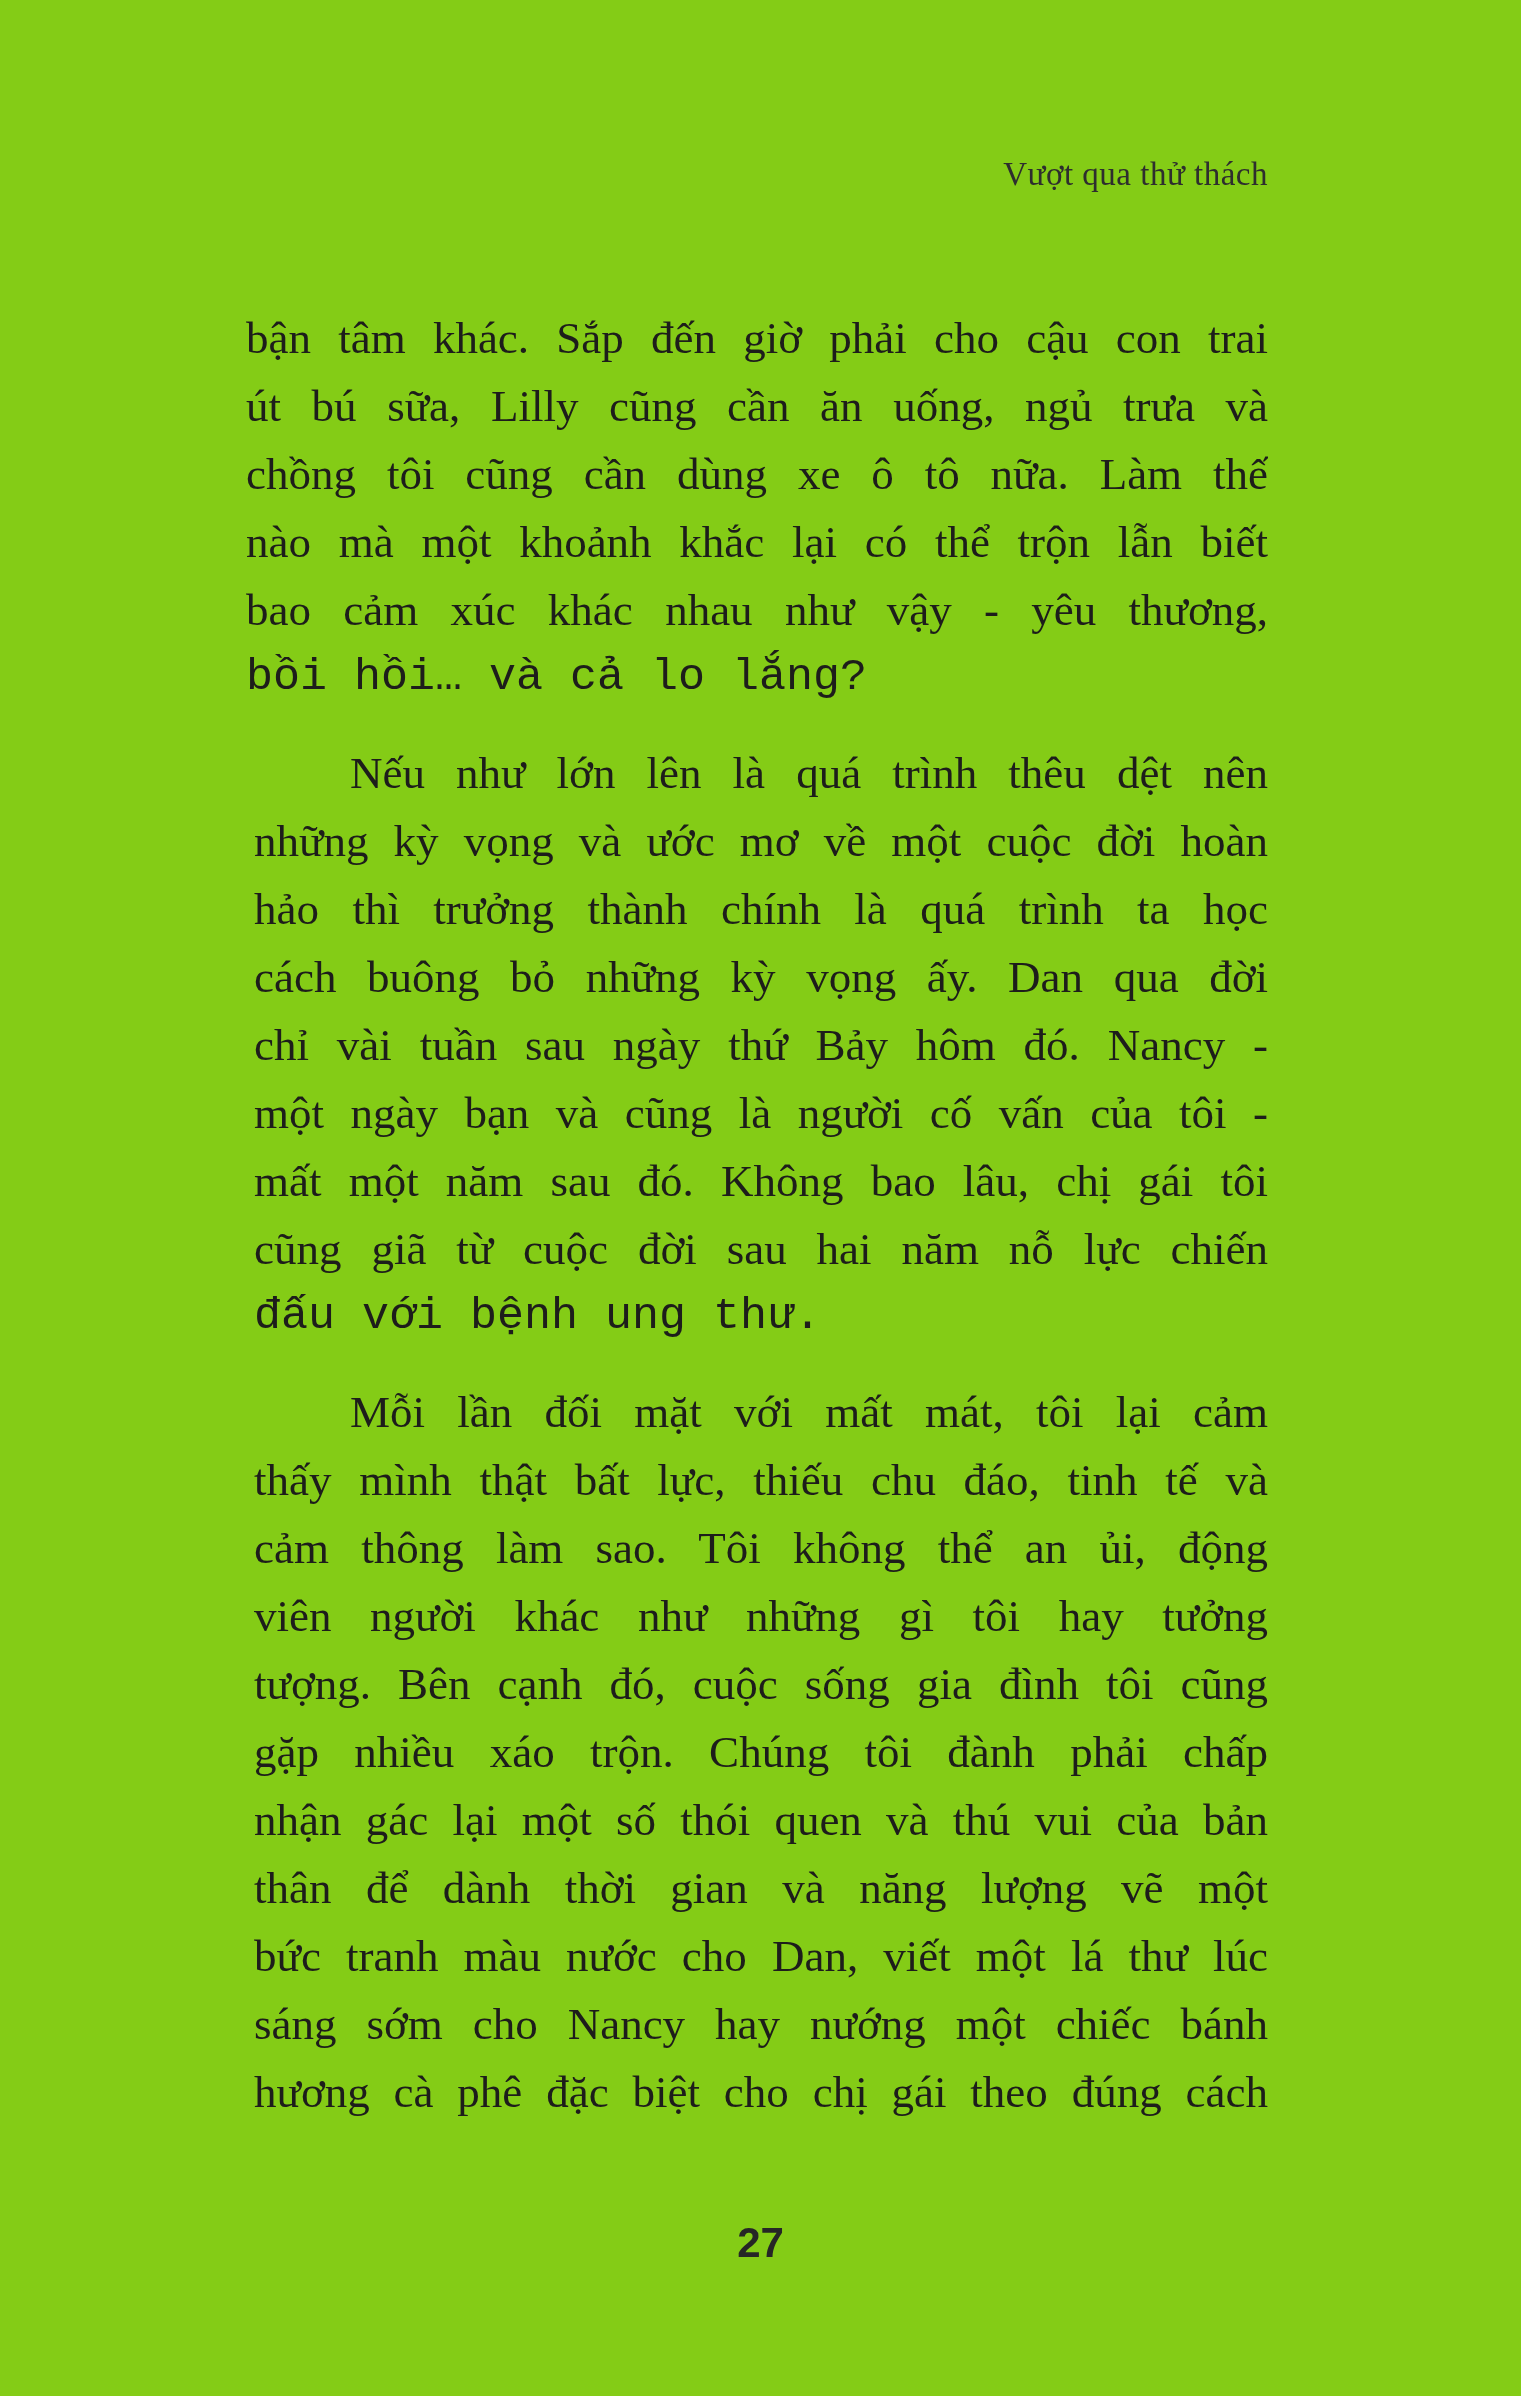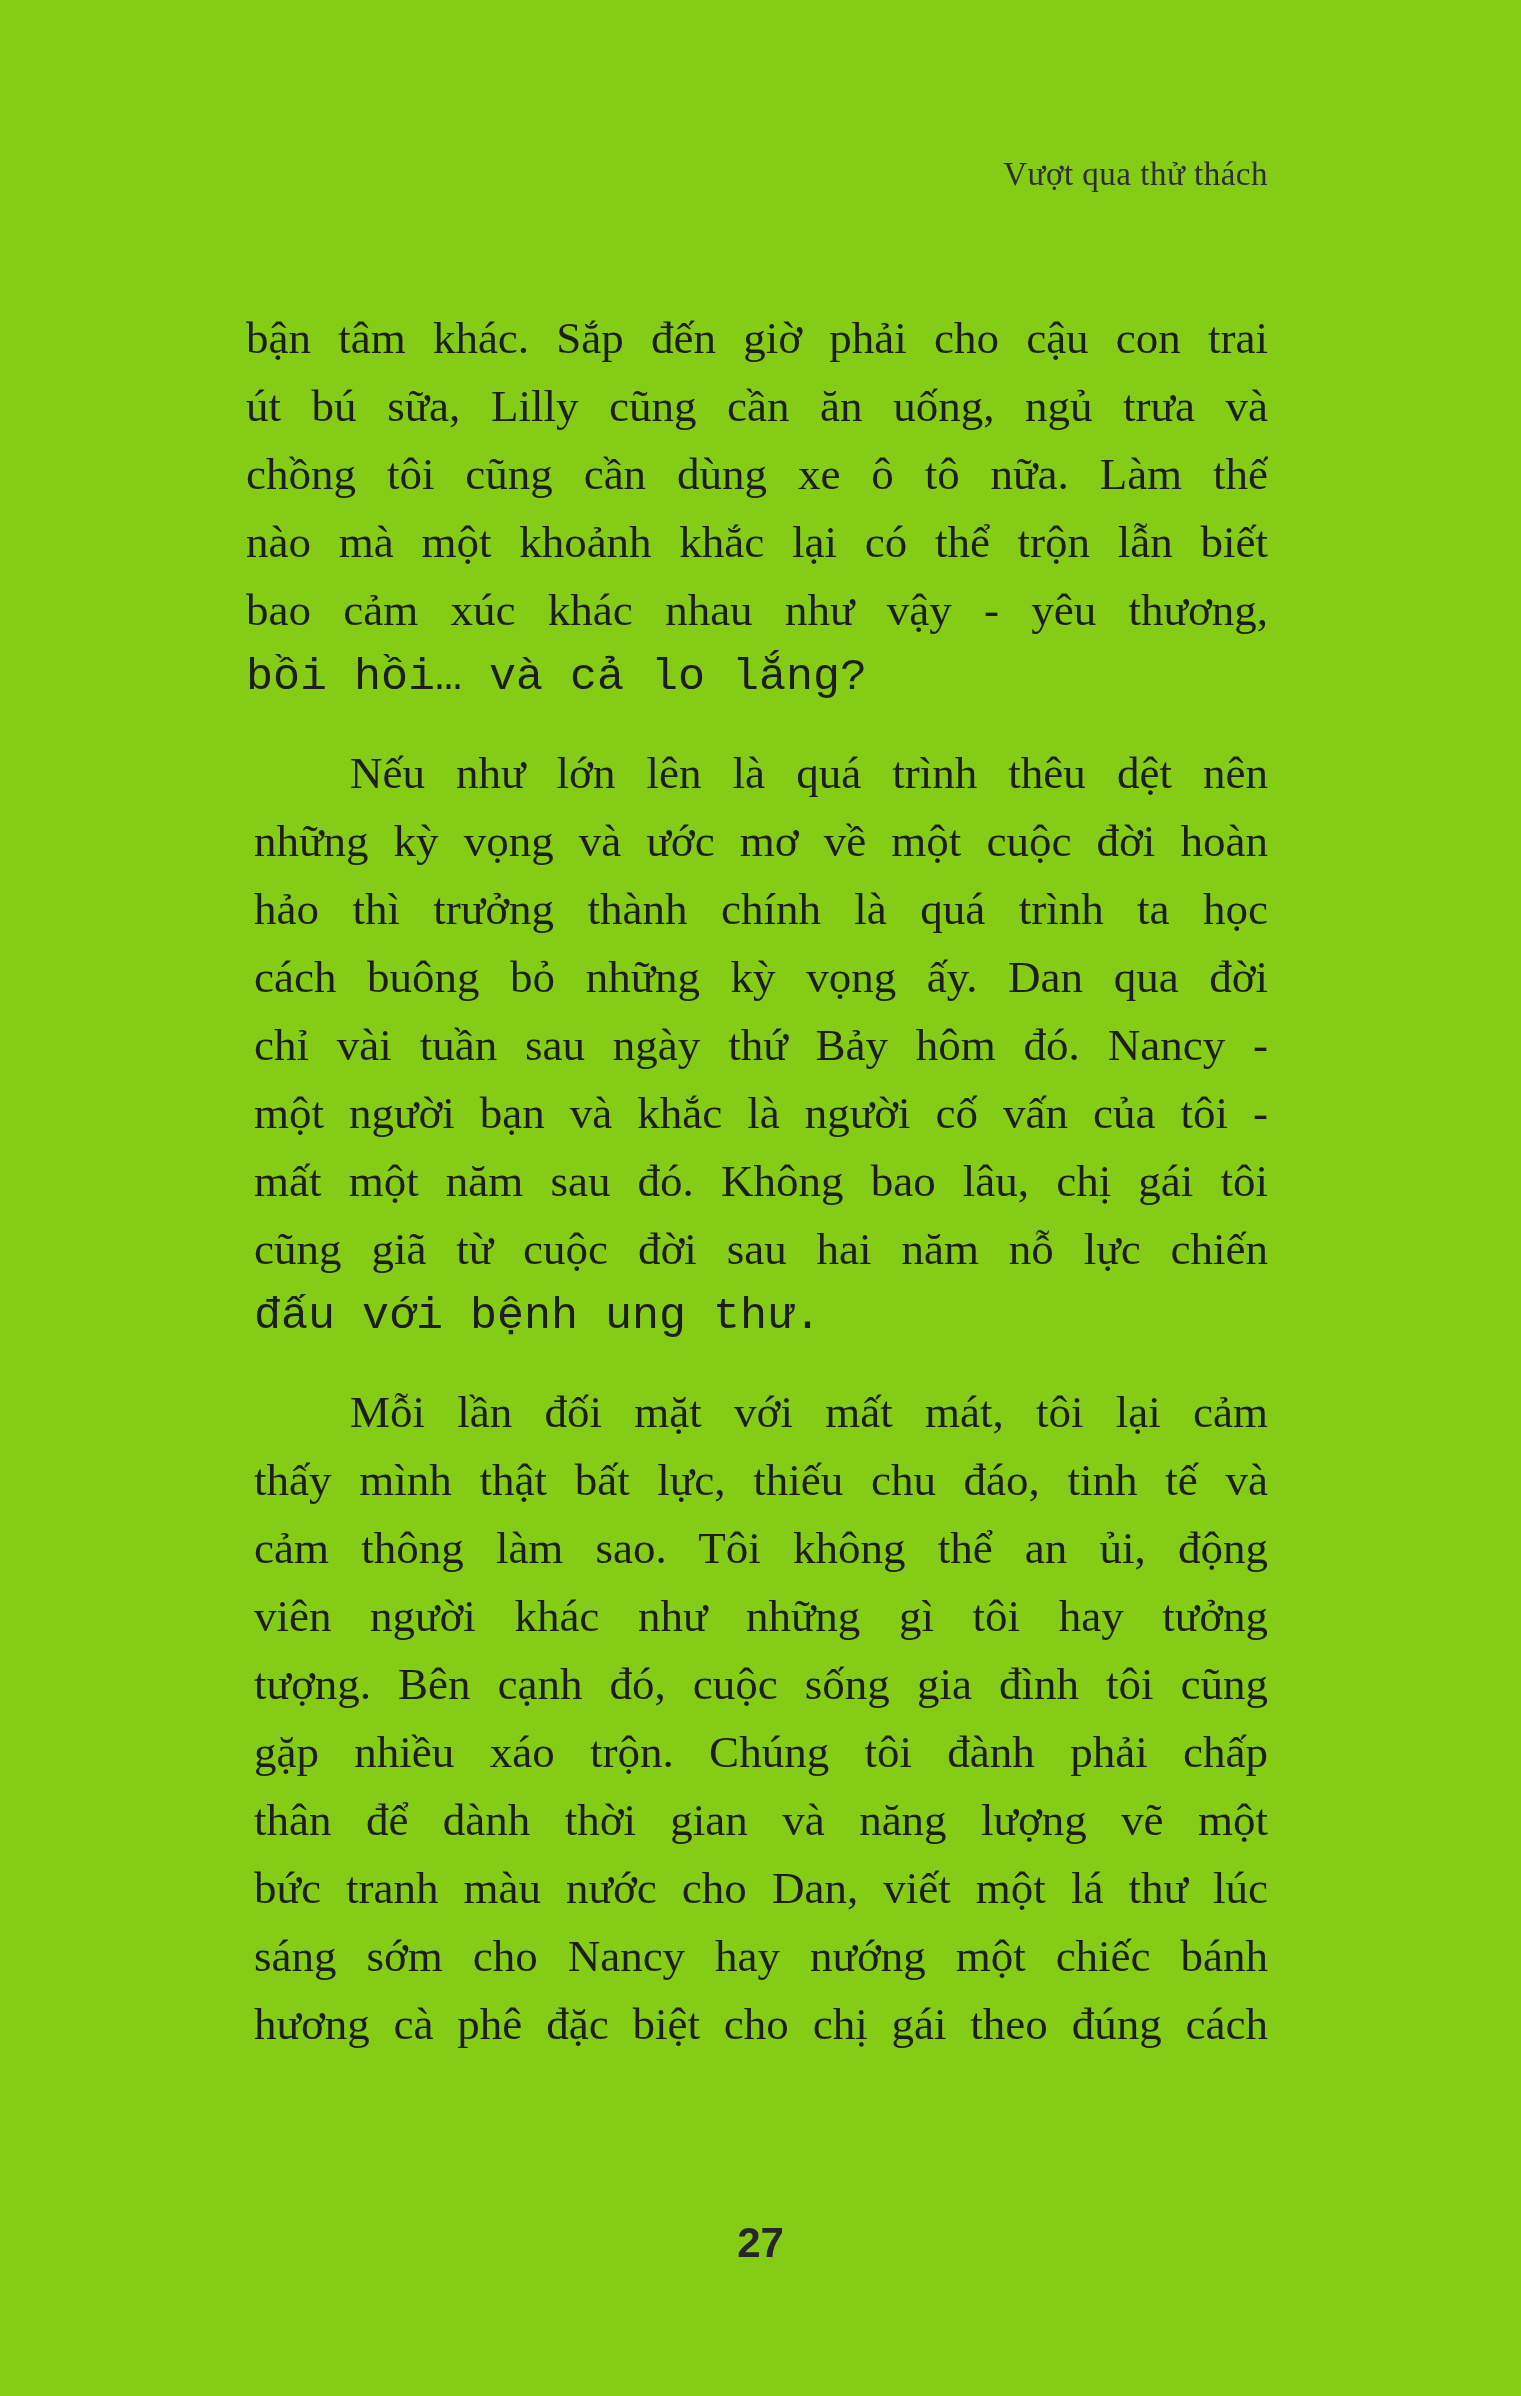--- a/index.html
+++ b/index.html
@@ -86,33 +86,34 @@
       <div class="line">bao cảm xúc khác nhau như vậy - yêu thương,</div>
       <div class="line end">bồi hồi… và cả lo lắng?</div>
     </div>
 
     <div class="para">
       <div class="line indent">Nếu như lớn lên là quá trình thêu dệt nên</div>
       <div class="line">những kỳ vọng và ước mơ về một cuộc đời hoàn</div>
       <div class="line">hảo thì trưởng thành chính là quá trình ta học</div>
       <div class="line">cách buông bỏ những kỳ vọng ấy. Dan qua đời</div>
       <div class="line">chỉ vài tuần sau ngày thứ Bảy hôm đó. Nancy -</div>
-      <div class="line">một người bạn và khắc là người cố vấn của tôi -</div>
+      <div class="line">một ngày bạn và cũng là người cố vấn của tôi -</div>
       <div class="line">mất một năm sau đó. Không bao lâu, chị gái tôi</div>
       <div class="line">cũng giã từ cuộc đời sau hai năm nỗ lực chiến</div>
       <div class="line end">đấu với bệnh ung thư.</div>
     </div>
 
     <div class="para">
       <div class="line indent">Mỗi lần đối mặt với mất mát, tôi lại cảm</div>
       <div class="line">thấy mình thật bất lực, thiếu chu đáo, tinh tế và</div>
       <div class="line">cảm thông làm sao. Tôi không thể an ủi, động</div>
       <div class="line">viên người khác như những gì tôi hay tưởng</div>
       <div class="line">tượng. Bên cạnh đó, cuộc sống gia đình tôi cũng</div>
       <div class="line">gặp nhiều xáo trộn. Chúng tôi đành phải chấp</div>
+      <div class="line">nhận gác lại một số thói quen và thú vui của bản</div>
       <div class="line">thân để dành thời gian và năng lượng vẽ một</div>
       <div class="line">bức tranh màu nước cho Dan, viết một lá thư lúc</div>
       <div class="line">sáng sớm cho Nancy hay nướng một chiếc bánh</div>
       <div class="line">hương cà phê đặc biệt cho chị gái theo đúng cách</div>
     </div>
 
   </div>
 
   <div class="page-number">27</div>
 

